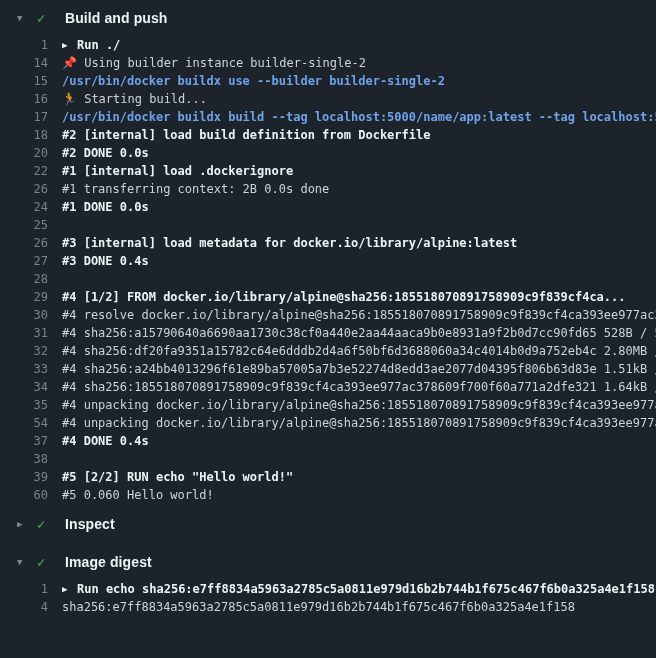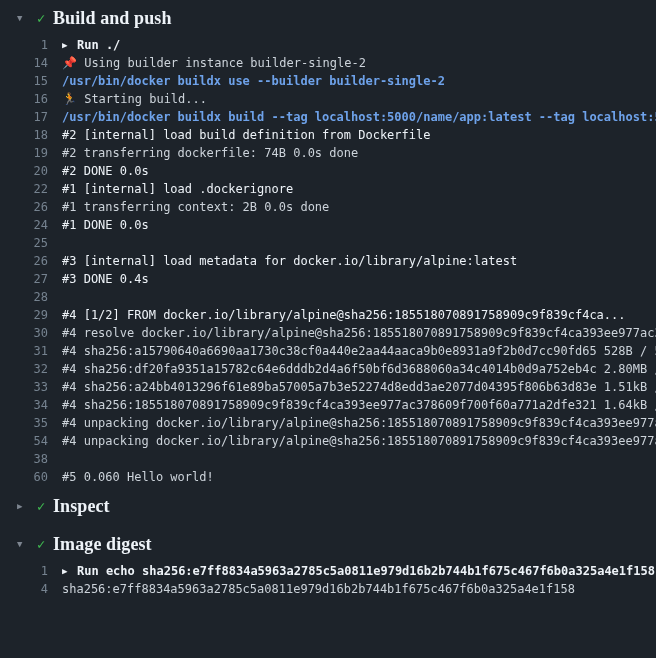--- a/index.html
+++ b/index.html
@@ -41,23 +41,24 @@
   .check {
     width: 16px;
     color: var(--check-green);
     font-weight: bold;
     font-size: 14px;
     line-height: 1;
     flex: none;
     margin-left: 4px;
   }
   .title {
-    font-family: Liberation Serif, serif;
+    margin-left: 12px;
+    font-family: Liberation Sans, sans-serif;
     font-weight: 700;
-    font-size: 18px;
+    font-size: 14px;
     color: var(--text-bright);
     letter-spacing: .1px;
   }
   .section-body { width: 100%; }
   .log-line {
     display: flex;
     height: 18px;
     line-height: 18px;
     white-space: pre;
   }
@@ -69,21 +70,21 @@
     cursor: pointer;
   }
   .lc {
     margin-left: 14px;
     flex: 1;
     overflow: hidden;
     white-space: pre;
   }
   .k-text   { color: var(--text); }
   .k-blank  { color: var(--text); }
-  .k-group  { color: var(--text-bright); font-weight: normal; }
+  .k-group  { color: var(--text-bright); font-weight: bold; }
   .k-command{ color: var(--command-blue); font-weight: bold; }
   .k-run    { color: var(--text-bright); font-weight: bold; }
   .run-arrow {
     display: inline-block;
     width: 15px;
     font-size: 9px;
     color: var(--text-bright);
     vertical-align: 1px;
     cursor: pointer;
   }
@@ -98,38 +99,39 @@
         <span class="check">✓</span>
         <span class="title">Build and push</span>
       </div>
       <div class="section-body">
         <div class="log-line"><span class="ln">1</span><span class="lc k-run"><span class="run-arrow">▶</span>Run ./</span></div>
         <div class="log-line"><span class="ln">14</span><span class="lc k-text">📌 Using builder instance builder-single-2</span></div>
         <div class="log-line"><span class="ln">15</span><span class="lc k-command">/usr/bin/docker buildx use --builder builder-single-2</span></div>
         <div class="log-line"><span class="ln">16</span><span class="lc k-text">🏃 Starting build...</span></div>
         <div class="log-line"><span class="ln">17</span><span class="lc k-command">/usr/bin/docker buildx build --tag localhost:5000/name/app:latest --tag localhost:5000</span></div>
         <div class="log-line"><span class="ln">18</span><span class="lc k-group">#2 [internal] load build definition from Dockerfile</span></div>
-        <div class="log-line"><span class="ln">19</span><span class="lc k-text">#2 transferring dockerfile: 74B 0.0s done</span></div>
         <div class="log-line"><span class="ln">20</span><span class="lc k-group">#2 DONE 0.0s</span></div>
         <div class="log-line"><span class="ln">22</span><span class="lc k-group">#1 [internal] load .dockerignore</span></div>
         <div class="log-line"><span class="ln">26</span><span class="lc k-text">#1 transferring context: 2B 0.0s done</span></div>
         <div class="log-line"><span class="ln">24</span><span class="lc k-group">#1 DONE 0.0s</span></div>
         <div class="log-line"><span class="ln">25</span><span class="lc k-blank"></span></div>
         <div class="log-line"><span class="ln">26</span><span class="lc k-group">#3 [internal] load metadata for docker.io/library/alpine:latest</span></div>
         <div class="log-line"><span class="ln">27</span><span class="lc k-group">#3 DONE 0.4s</span></div>
         <div class="log-line"><span class="ln">28</span><span class="lc k-blank"></span></div>
         <div class="log-line"><span class="ln">29</span><span class="lc k-group">#4 [1/2] FROM docker.io/library/alpine@sha256:185518070891758909c9f839cf4ca...</span></div>
         <div class="log-line"><span class="ln">30</span><span class="lc k-text">#4 resolve docker.io/library/alpine@sha256:185518070891758909c9f839cf4ca393ee977ac378609f700f60a771a2dfe321</span></div>
         <div class="log-line"><span class="ln">31</span><span class="lc k-text">#4 sha256:a15790640a6690aa1730c38cf0a440e2aa44aaca9b0e8931a9f2b0d7cc90fd65 528B / 528B</span></div>
         <div class="log-line"><span class="ln">32</span><span class="lc k-text">#4 sha256:df20fa9351a15782c64e6dddb2d4a6f50bf6d3688060a34c4014b0d9a752eb4c 2.80MB / 2.80MB</span></div>
         <div class="log-line"><span class="ln">33</span><span class="lc k-text">#4 sha256:a24bb4013296f61e89ba57005a7b3e52274d8edd3ae2077d04395f806b63d83e 1.51kB / 1.51kB</span></div>
         <div class="log-line"><span class="ln">34</span><span class="lc k-text">#4 sha256:185518070891758909c9f839cf4ca393ee977ac378609f700f60a771a2dfe321 1.64kB / 1.64kB</span></div>
         <div class="log-line"><span class="ln">35</span><span class="lc k-text">#4 unpacking docker.io/library/alpine@sha256:185518070891758909c9f839cf4ca393ee977ac378609f700f60a771a2dfe321</span></div>
         <div class="log-line"><span class="ln">54</span><span class="lc k-text">#4 unpacking docker.io/library/alpine@sha256:185518070891758909c9f839cf4ca393ee977ac378609f700f60a771a2dfe321</span></div>
+        <div class="log-line"><span class="ln">37</span><span class="lc k-group">#4 DONE 0.4s</span></div>
         <div class="log-line"><span class="ln">38</span><span class="lc k-blank"></span></div>
+        <div class="log-line"><span class="ln">39</span><span class="lc k-group">#5 [2/2] RUN echo "Hello world!"</span></div>
         <div class="log-line"><span class="ln">60</span><span class="lc k-text">#5 0.060 Hello world!</span></div>
       </div>
     </section>
     <section class="section">
       <div class="section-header">
         <span class="chev">▶</span>
         <span class="check">✓</span>
         <span class="title">Inspect</span>
       </div>
     </section>

